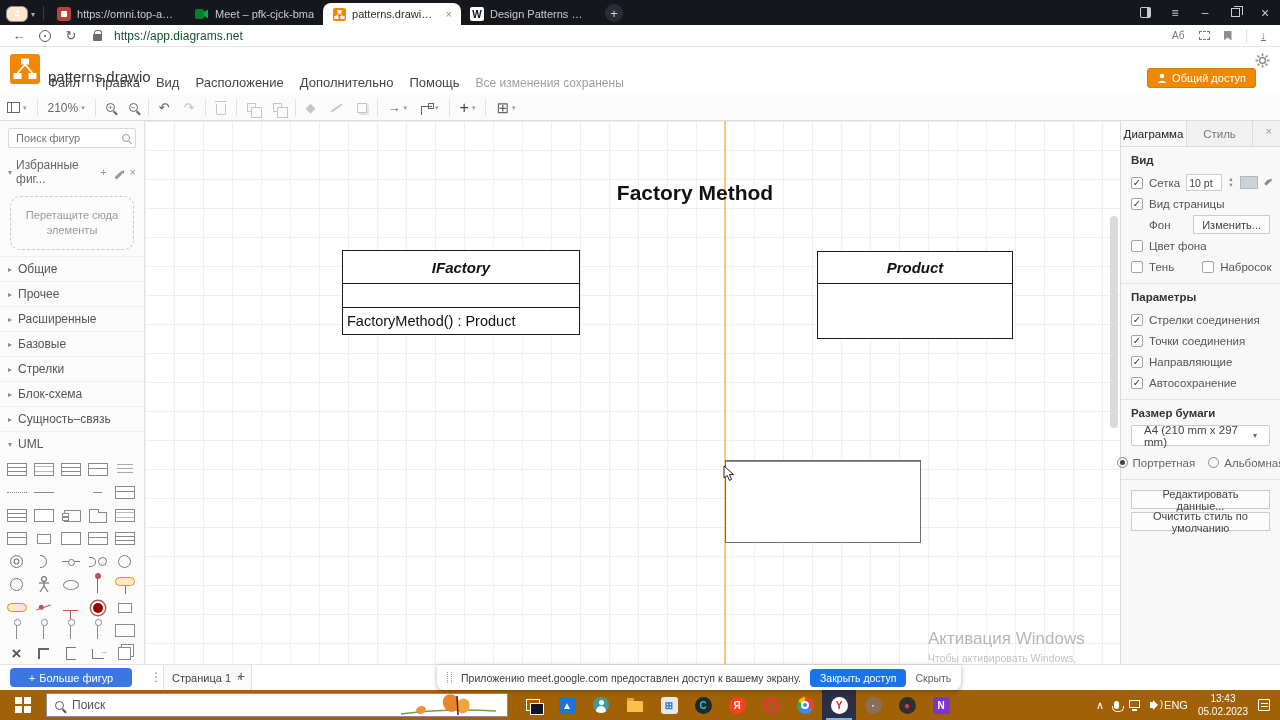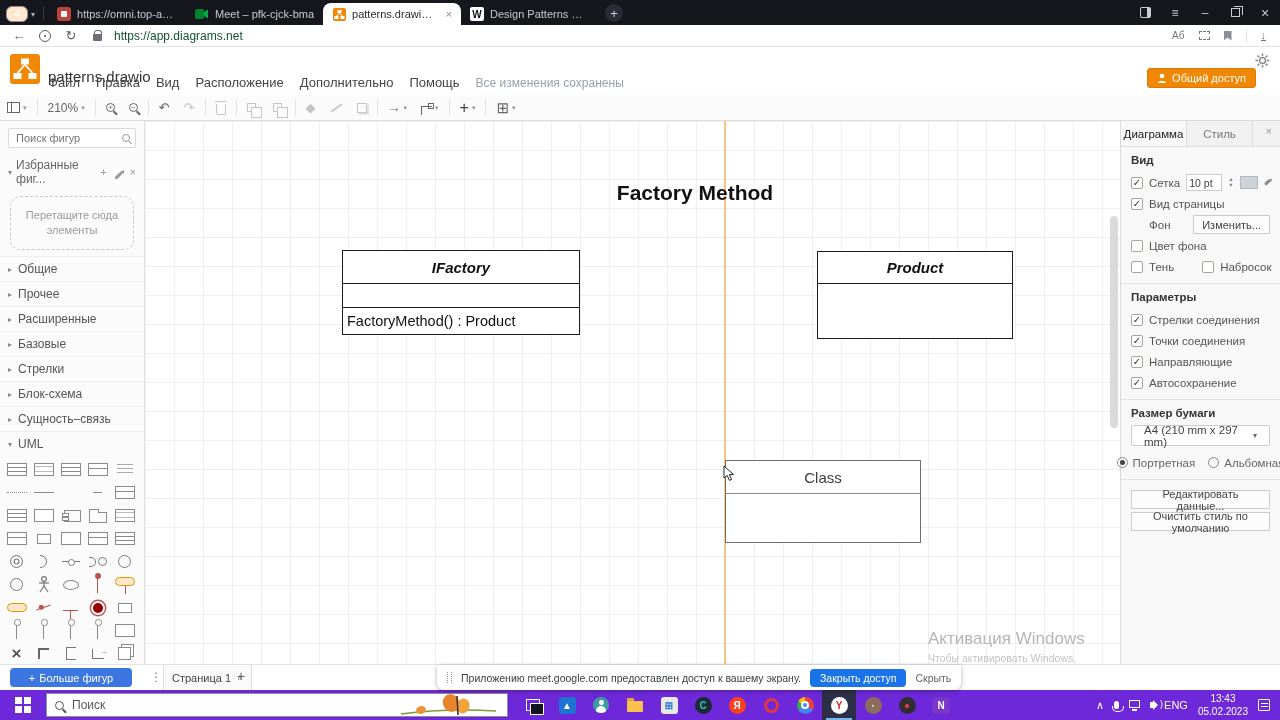--- a/index.html
+++ b/index.html
@@ -213,21 +213,21 @@
   .pg-add{position:absolute;left:237px;top:3px;color:#666;font-size:14px}
   .notif{position:absolute;left:437px;top:0;height:25px;background:#fff;border-radius:0 0 7px 7px;
          box-shadow:0 1px 5px rgba(0,0,0,.3);display:flex;align-items:center;gap:9px;padding:0 10px;z-index:9}
   .nhandle{width:5px;height:11px;border-left:1px dotted #999;border-right:1px dotted #999}
   .ntext{font-size:10.5px;color:#3c4043;white-space:nowrap}
   .nbtn{height:18px;background:#1a73e8;color:#fff;border:none;border-radius:4px;font-size:10.5px;
         font-family:Liberation Sans, sans-serif;padding:0 10px}
   .nhide{font-size:10.5px;color:#5f6368}
 
   
-  .taskbar{position:absolute;left:0;top:690px;width:1280px;height:30px;background:#6d28d9;
+  .taskbar{position:absolute;left:0;top:690px;width:1280px;height:30px;background:#a16207;
            display:flex;align-items:center;color:#fff}
   .startbtn{width:46px;height:30px;display:flex;align-items:center;justify-content:center}
   .winlogo{display:grid;grid-template-columns:7px 7px;grid-auto-rows:7px;gap:1.5px}
   .winlogo i{background:#fff}
   .tsearch{width:462px;height:24px;background:#fff;border:1px solid #8a8d98;display:flex;
            align-items:center;padding:0 8px;gap:8px;position:relative}
   .tsearch .mag3{width:9px;height:9px;border:1.5px solid #555;border-radius:50%;position:relative}
   .tsearch .mag3::after{content:"";position:absolute;right:-4px;bottom:-3px;width:5px;height:1.6px;background:#555;transform:rotate(45deg)}
   .tsearch .ph{color:#555;font-size:12px}
   .butterfly{position:absolute;right:6px;top:0}
@@ -655,21 +655,20 @@
       <div class="row mid"></div>
       <div class="row mth">FactoryMethod() : Product</div>
     </div>
 
     <div class="uml uml-product">
       <div class="hd">Product</div>
       <div class="row bd"></div>
     </div>
 
     <div class="uml uml-class">
-      <div class="hd">Class</div>
       <div class="row bd"></div>
     </div>
 
     <span class="cursor">
       <svg width="14" height="18">
           <path d="M2 1 L2 13 L5.2 10.4 L7.4 15.4 L9.6 14.4 L7.4 9.6 L11.4 9.4 Z" fill="#fff" stroke="#222" stroke-width="1"></path>
         </svg>
     </span>
 
     <div class="wm">

